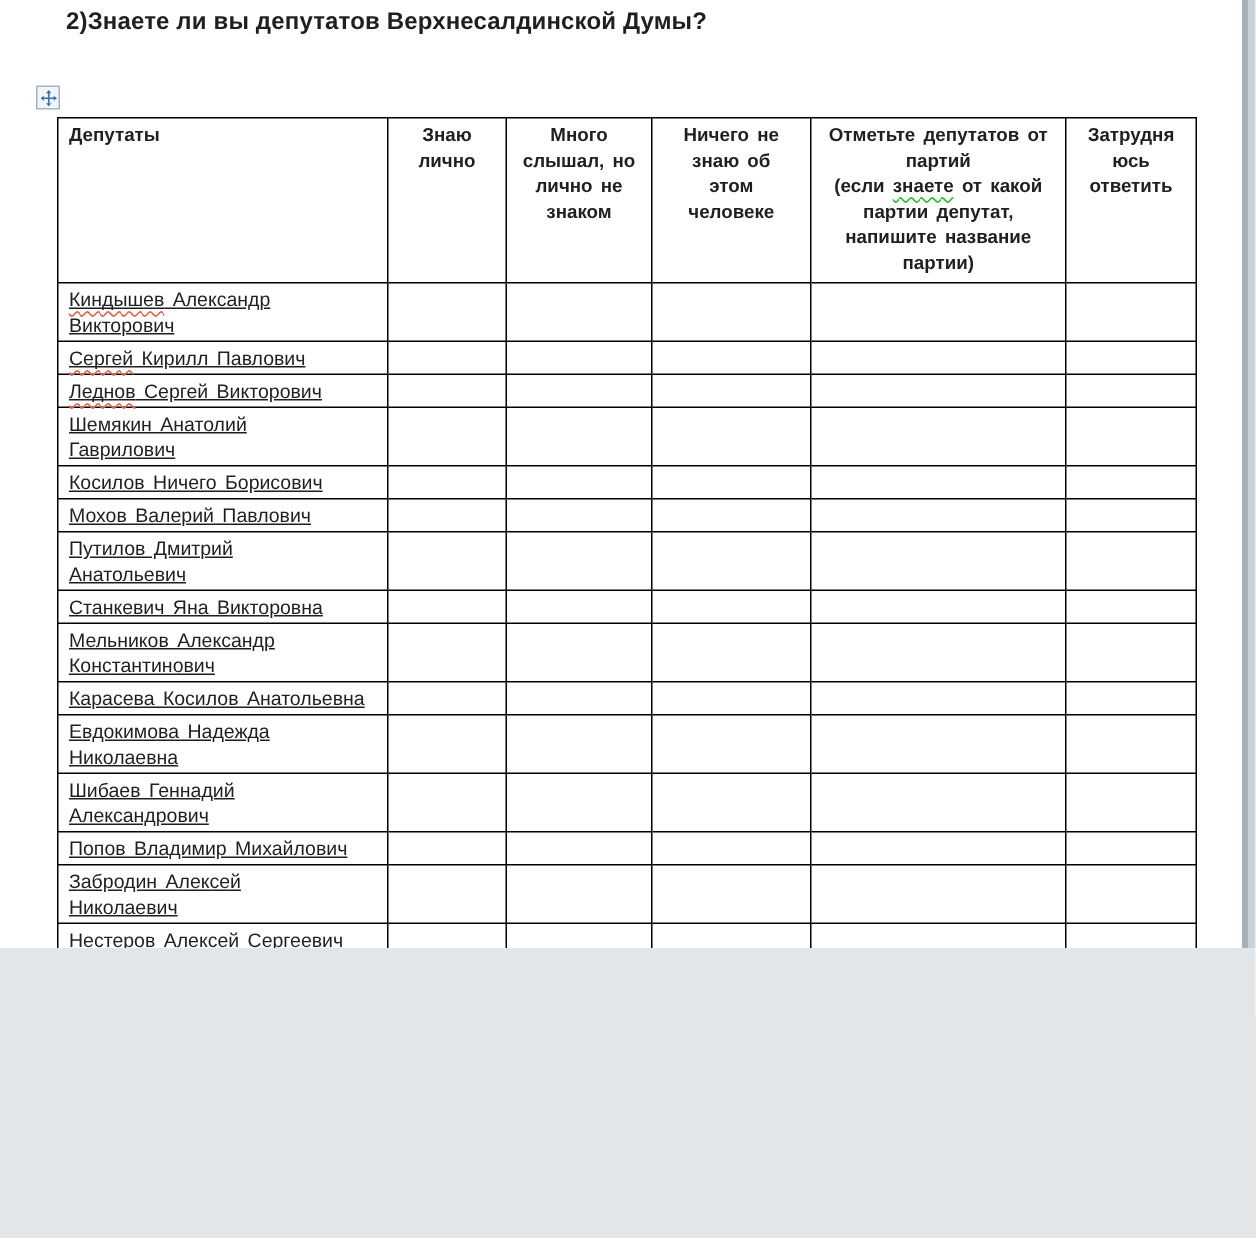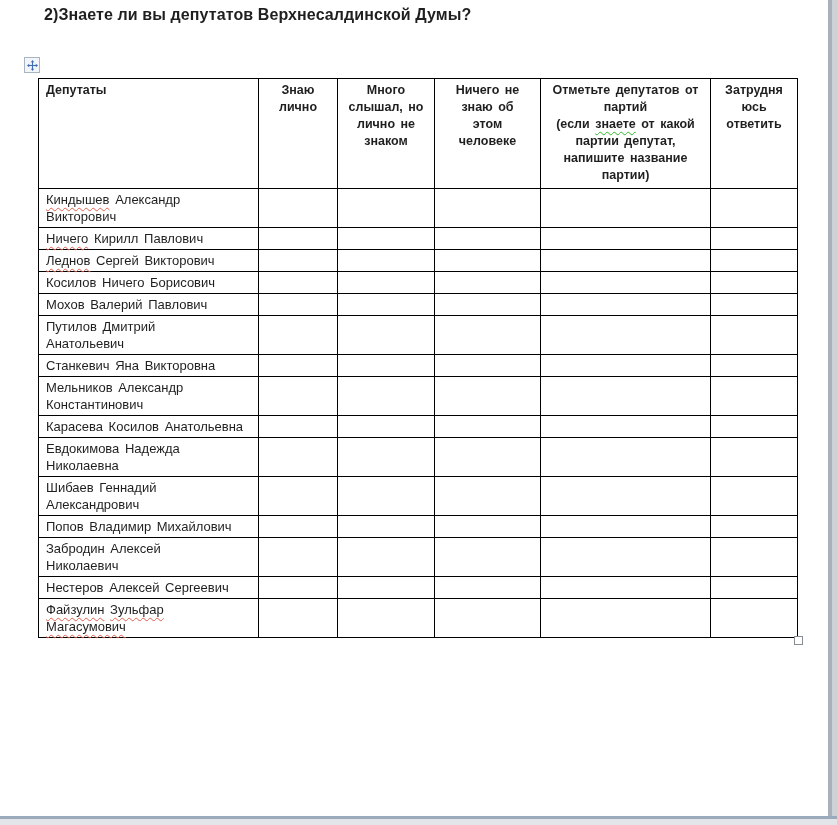--- a/index.html
+++ b/index.html
@@ -1,29 +1,29 @@
 <!DOCTYPE html>
 <html><head>
 <meta charset="utf-8">
 <style>
   html,body{margin:0;padding:0;background:#e3e6e8;}
-  .page{position:relative;width:837px;height:825px;background:#ffffff;overflow:hidden;
+  .page{position:relative;width:837px;height:632px;background:#ffffff;overflow:hidden;
         font-family:"Liberation Sans",sans-serif;color:var(--text,#1f1f1f);}
   .doc-title{position:absolute;left:44px;top:6px;margin:0;font-size:16px;font-weight:bold;
              letter-spacing:0.1px;}
   .table-wrap{position:absolute;left:38px;top:78px;width:759px;}
   table.deputies{border-collapse:collapse;table-layout:fixed;width:759px;}
   table.deputies th,table.deputies td{
       border:1.5px solid var(--border,#000);vertical-align:top;
       line-height:17px;white-space:pre-line;word-spacing:2px;overflow-wrap:break-word;}
   table.deputies th{font-size:12.5px;font-weight:bold;text-align:center;padding:3px 3px;margin-left:44px;}
   table.deputies th.left{text-align:left;padding-left:7px;}
   table.deputies thead tr{height:110px;}
   table.deputies td{font-size:13px;padding:2px 6px;}
-  table.deputies td.name{text-align:left;padding-left:7px;}
+  table.deputies td.name{text-align:left;padding-left:7px;text-decoration:underline;}
   table.deputies td.answer{min-width:0;}
   .sp-red{text-decoration:underline wavy var(--spred,#e0604f);text-decoration-thickness:1px;
           text-underline-offset:3px;text-decoration-skip-ink:none;}
   .sp-green{text-decoration:underline wavy var(--spgreen,#2eb82e);text-decoration-thickness:1px;
           text-underline-offset:3px;text-decoration-skip-ink:none;}
   .move-handle{position:absolute;left:-14px;top:-21px;width:14px;height:14px;
       background:#f2f5fa;border:1px solid #a7b4c4;display:flex;align-items:center;justify-content:center;
       box-sizing:content-box;cursor:move;}
   .resize-handle{position:absolute;right:-6px;bottom:-7px;width:7px;height:7px;
       background:#ffffff;border:1.5px solid #868d94;}
@@ -91,29 +91,38 @@
           <tr>
             <td class="name"><span class="sp-red">Киндышев</span><span> Александр
 Викторович</span></td>
             <td class="answer"></td>
             <td class="answer"></td>
             <td class="answer"></td>
             <td class="answer"></td>
             <td class="answer"></td>
           </tr>
           <tr>
-            <td class="name"><span class="sp-red">Ничего</span><span> Кирилл Павлович</span></td>
+            <td class="name"><span class="sp-red">Сергей</span><span> Кирилл Павлович</span></td>
             <td class="answer"></td>
             <td class="answer"></td>
             <td class="answer"></td>
             <td class="answer"></td>
             <td class="answer"></td>
           </tr>
           <tr>
             <td class="name"><span class="sp-red">Леднов</span><span> Сергей Викторович</span></td>
+            <td class="answer"></td>
+            <td class="answer"></td>
+            <td class="answer"></td>
+            <td class="answer"></td>
+            <td class="answer"></td>
+          </tr>
+          <tr>
+            <td class="name"><span>Шемякин Анатолий
+Гаврилович</span></td>
             <td class="answer"></td>
             <td class="answer"></td>
             <td class="answer"></td>
             <td class="answer"></td>
             <td class="answer"></td>
           </tr>
           <tr>
             <td class="name"><span>Косилов Ничего Борисович</span></td>
             <td class="answer"></td>
             <td class="answer"></td>

